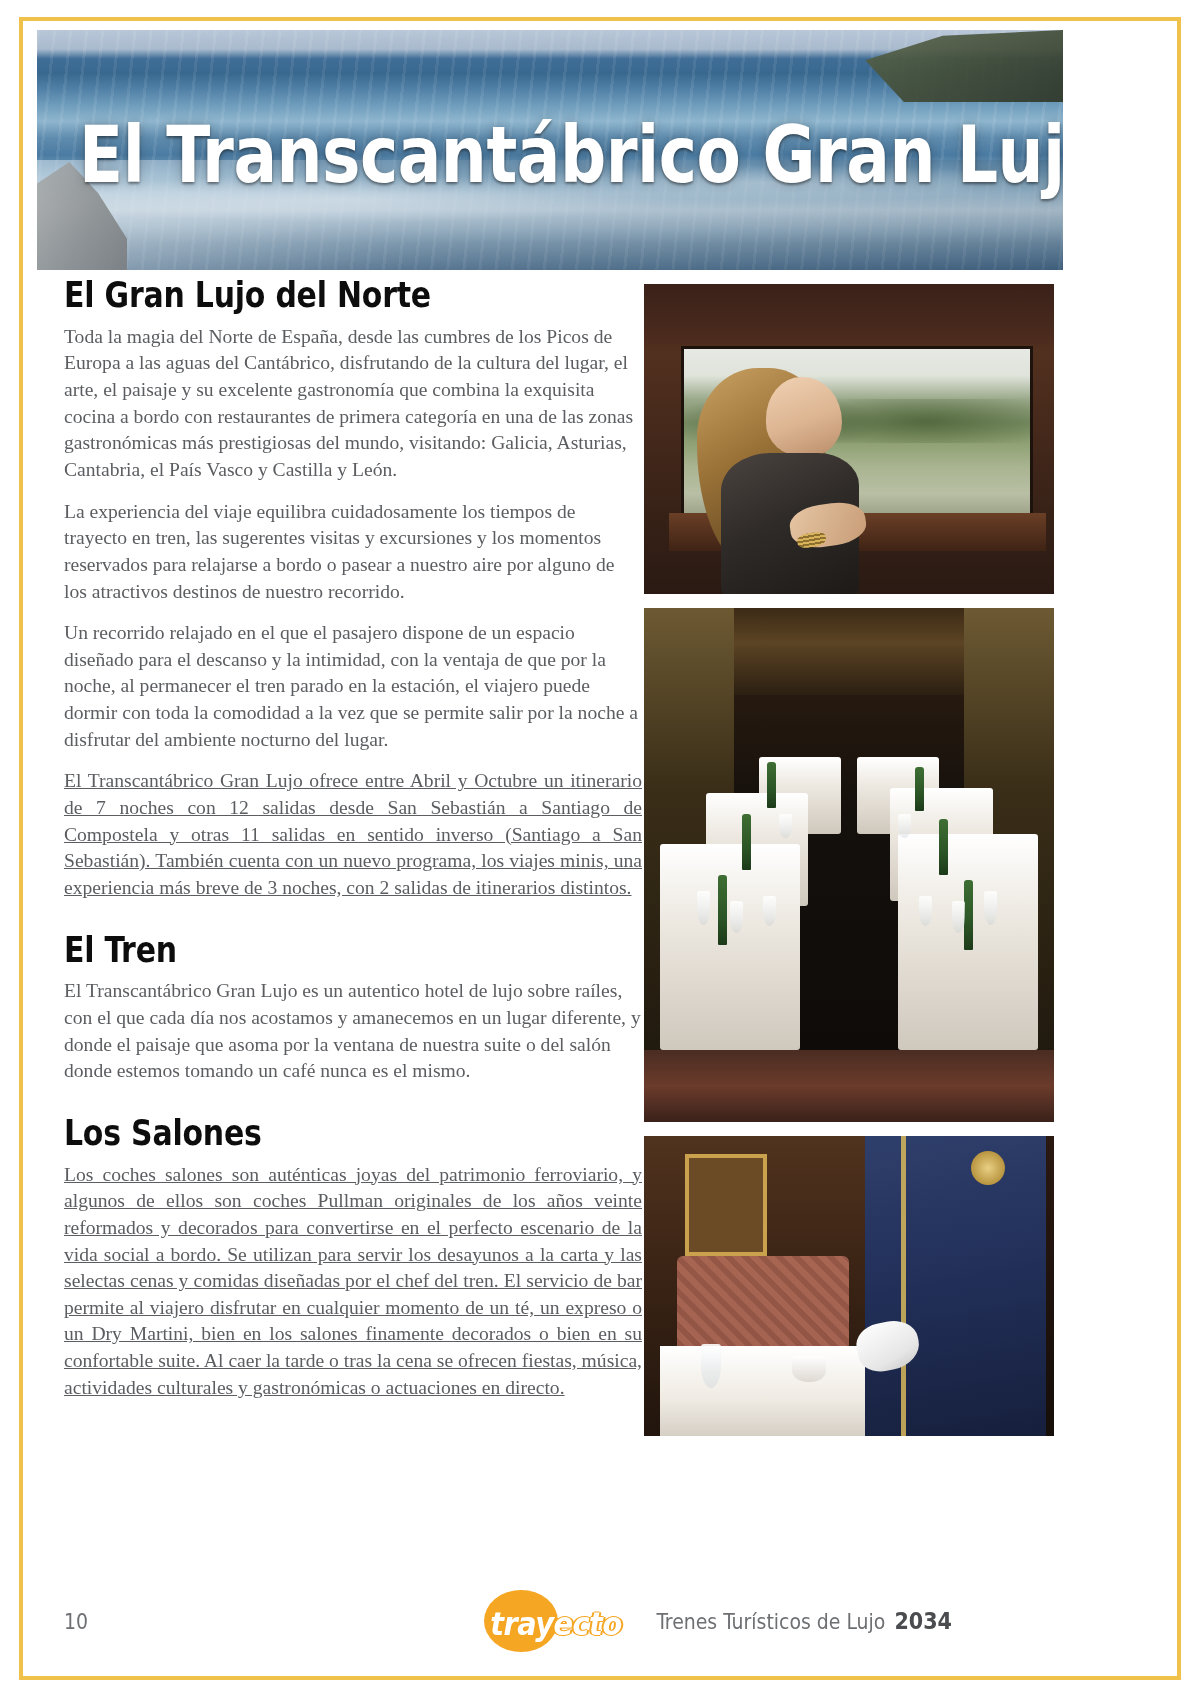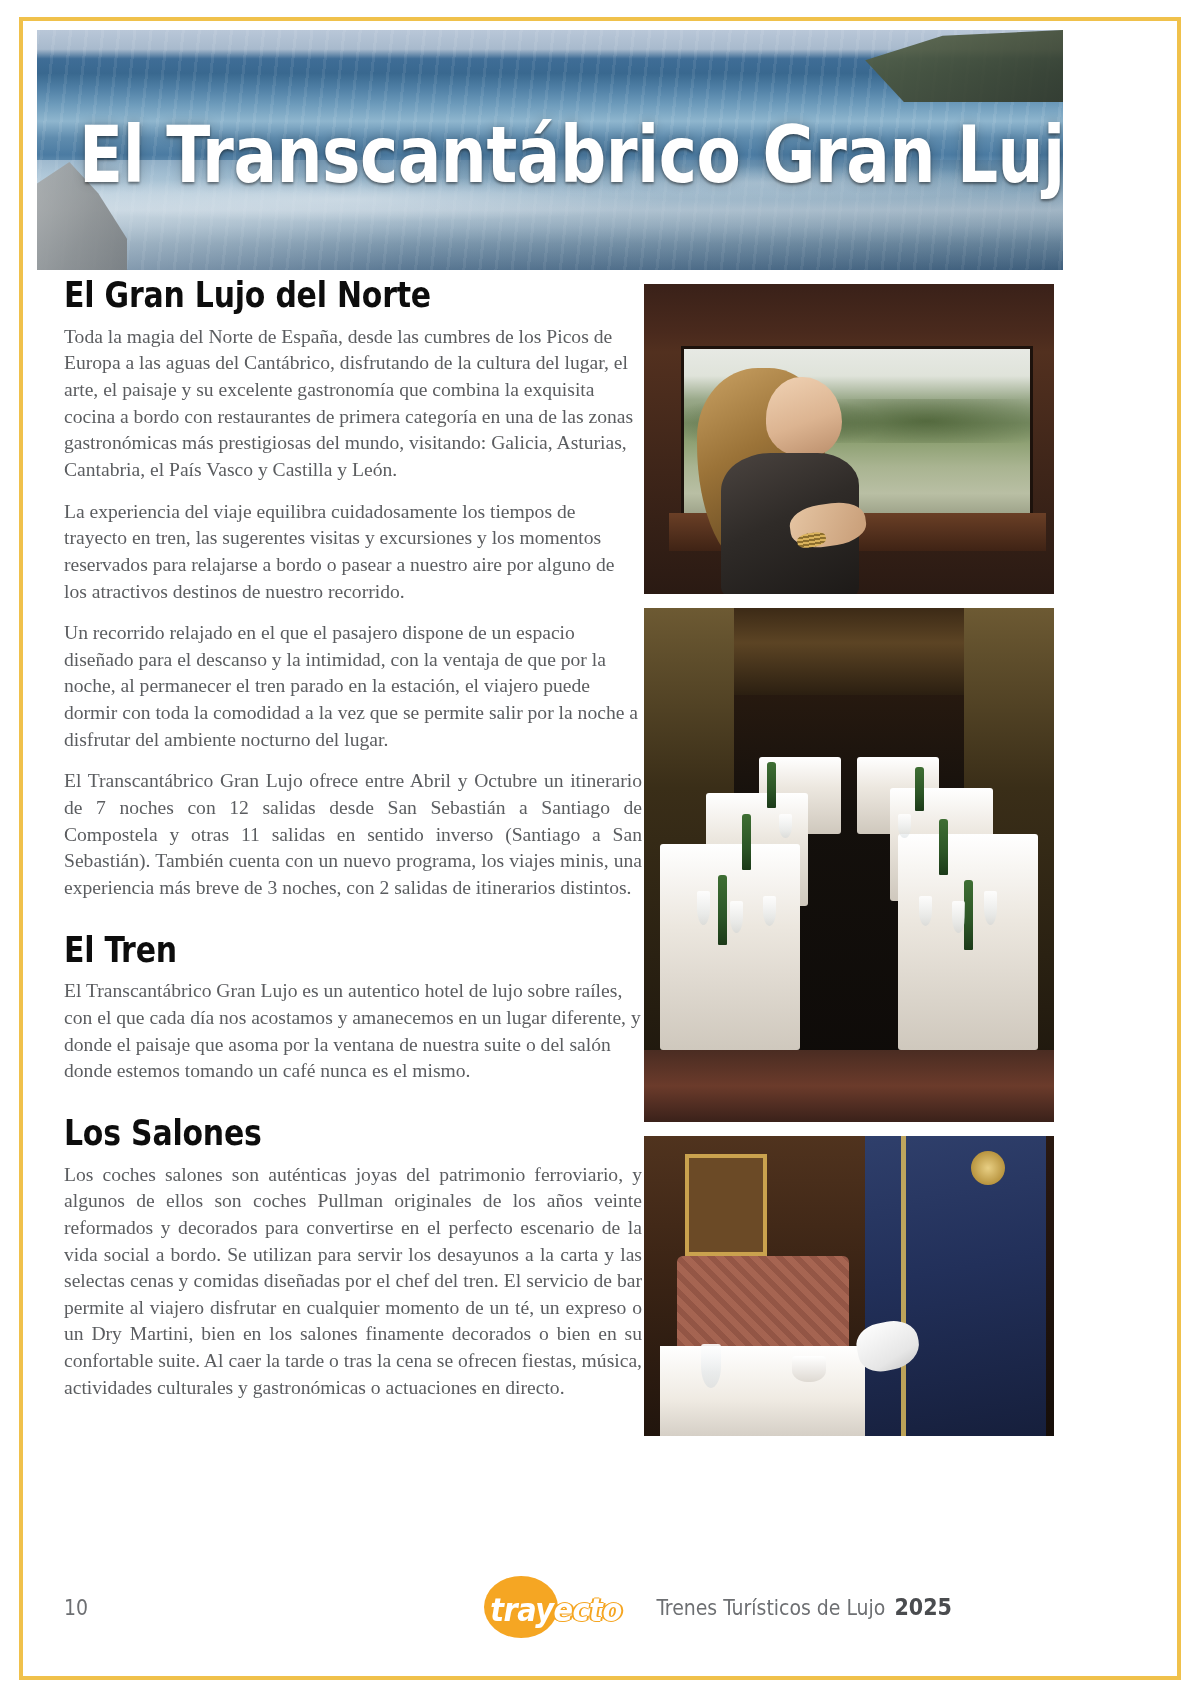--- a/index.html
+++ b/index.html
@@ -181,21 +181,21 @@
 
   p.body {
     margin: 0 0 15px 0;
     font-family: "Liberation Serif", serif;
     font-size: 19.6px;
     line-height: 1.36;
     color: #5b5d60;
     text-align: left;
     hyphens: none;
   }
-  p.body.justify { text-align: justify; }
+  p.body.justify { text-align: justify; text-decoration: underline; }
   p.body:last-child { margin-bottom: 0; }
 
   
   .photo {
     position: relative;
     width: 410px;
     overflow: hidden;
     margin-bottom: 14px;
     background: #2a2220;
   }
@@ -422,21 +422,21 @@
     left: 14%; bottom: 16%;
     width: 20px; height: 44px;
     background: linear-gradient(180deg, rgba(255,255,255,.9) 0%, rgba(220,226,230,.5) 65%, rgba(200,208,214,.4) 100%);
     border-radius: 3px 3px 50% 50%;
   }
 
   
   .footer {
     position: absolute;
     left: 0;
-    bottom: 32px;
+    bottom: 18px;
     width: 970px;
     height: 70px;
   }
   .page-number {
     position: absolute;
     left: 41px;
     top: 22px;
     font-family: "Liberation Sans Narrow", "DejaVu Sans Condensed", "Liberation Sans", sans-serif;
     font-size: 21px;
     color: #6d6f72;
@@ -595,18 +595,18 @@
     <div class="footer">
       <div class="page-number">10</div>
 
       <div class="logo">
         <div class="logo-oval"></div>
         <div class="logo-word">trayecto</div>
       </div>
 
       <div class="footer-right">
         <span class="footer-label">Trenes Turísticos de Lujo</span>
-        <span class="footer-year">2025</span>
+        <span class="footer-year">2034</span>
       </div>
     </div>
 
   </div>
 </div>
 
 </body></html>

